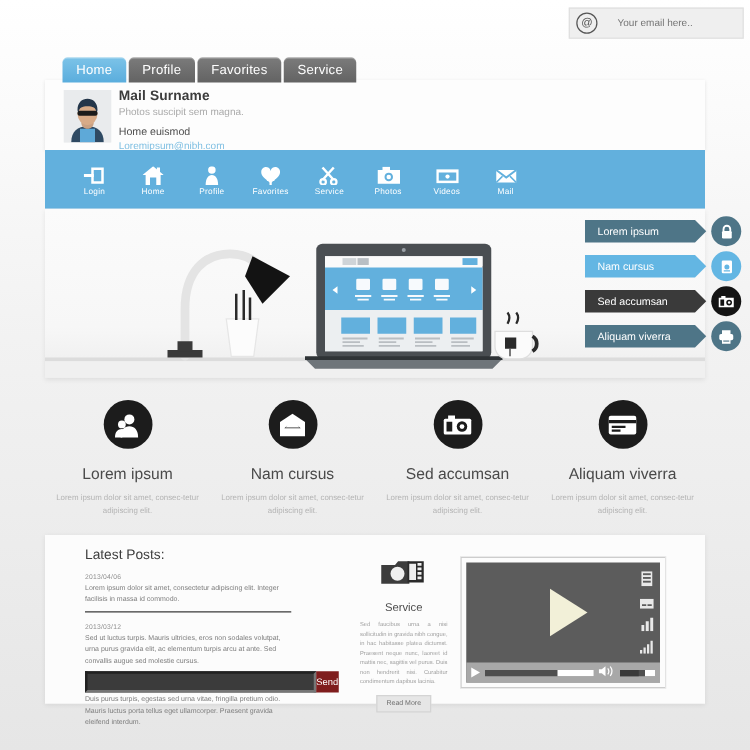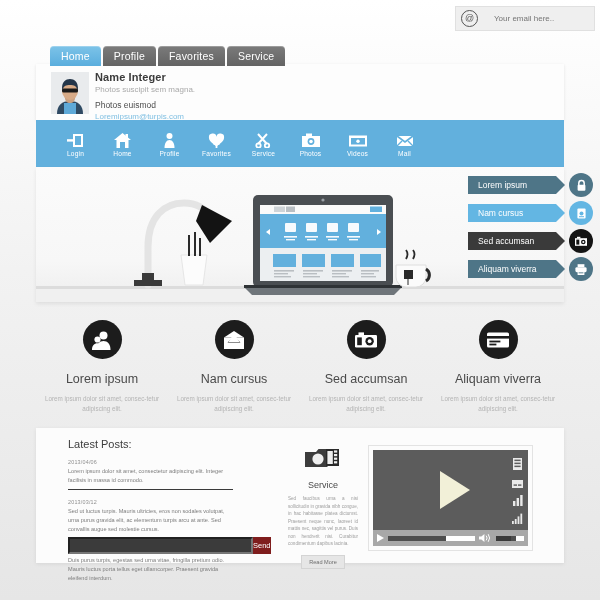--- a/index.html
+++ b/index.html
@@ -142,24 +142,24 @@
       <path d="M13 42V31h12v11z" fill="#5ea9d8"></path>
       <path d="M19 31c-3 0-5-2-5-5h10c0 3-2 5-5 5z" fill="#c9a183"></path>
       <ellipse cx="19" cy="19" rx="8" ry="9" fill="#d8ab88"></ellipse>
       <path d="M11 16c0-6 3.6-9 8-9s8 3 8 9c0 1-1 2-1 2 0-4-3-5-7-5s-7 1-7 5c0 0-1-1-1-2z" fill="#24364a"></path>
       <rect x="11" y="16.5" width="16" height="4" rx="1.6" fill="#1b1b1b"></rect>
       <path d="M19 18.5h0" stroke="#1b1b1b" stroke-width="1"></path>
     </svg>
   </div>
 
   <div class="profile-txt">
-    <div class="pname">Name Integer</div>
+    <div class="pname">Mail Surname</div>
     <div class="psub">Photos suscipit sem magna.</div>
-    <div class="pdon">Photos euismod</div>
-    <div class="pmail">Loremipsum@turpis.com</div>
+    <div class="pdon">Home euismod</div>
+    <div class="pmail">Loremipsum@nibh.com</div>
   </div>
 
 
   <div class="bluenav">
     <div class="bn-item">
       <span class="bn-ico">
         <svg width="17" height="15" viewBox="0 0 17 15">
             <rect x="6" y="1" width="10" height="13" fill="#fff"></rect>
             <rect x="8" y="3" width="6" height="9" fill="#62b0dd"></rect>
             <rect x="0" y="6.2" width="8" height="2.4" fill="#fff"></rect>

